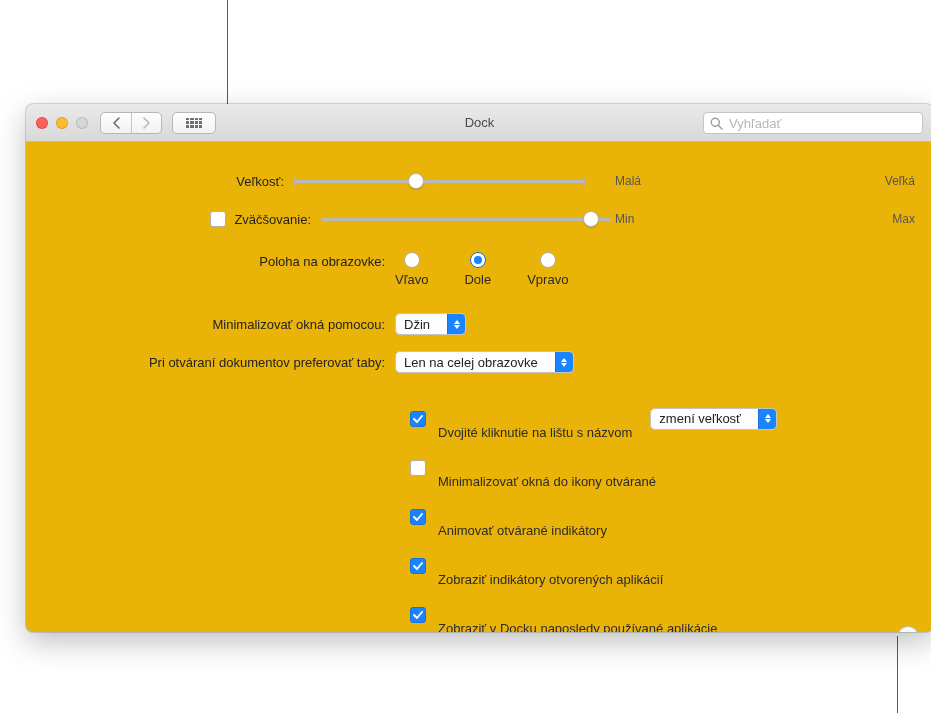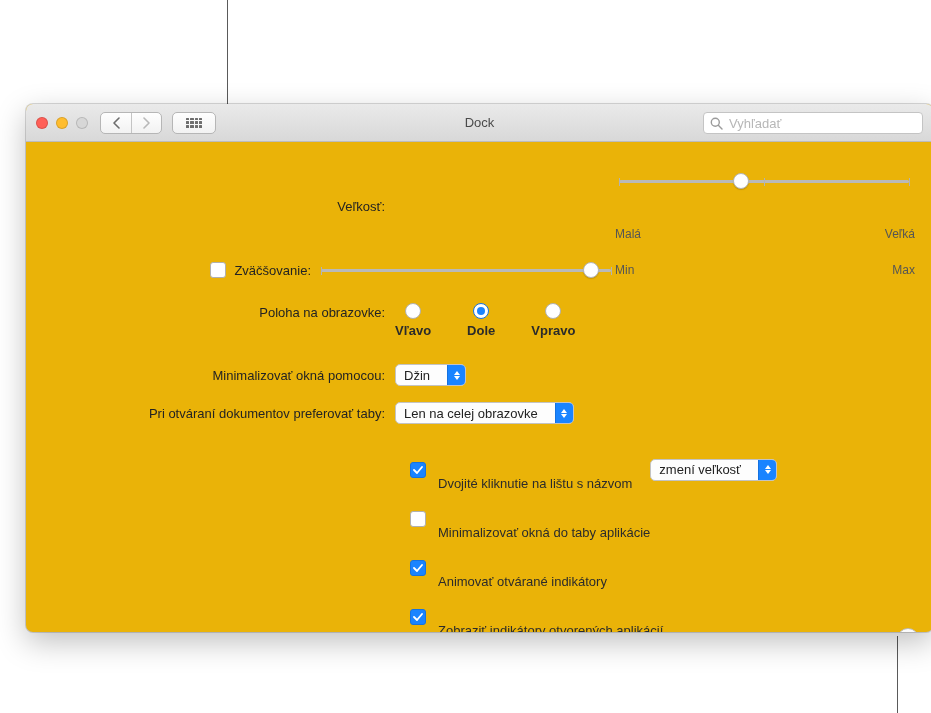--- a/index.html
+++ b/index.html
@@ -183,21 +183,21 @@
   .radio {
     width:16px; height:16px; border:1px solid #b0b0b0; border-radius:50%;
     background:#fff; display:inline-flex; align-items:center; justify-content:center;
     flex:none;
   }
   .radio.checked { border-color:#1572e0; }
   .radio.checked::after {
     content:""; width:8px; height:8px; border-radius:50%;
     background:#1a84ff;
   }
-  .radio-group { display:flex; gap:36px;font-weight:bold; }
+  .radio-group { display:flex; gap:36px; }
   .radio-item { display:flex; flex-direction:column; align-items:center; gap:4px; }
   .radio-item .r-label { font-size:13px; color:#2b2b2b; }
 
   .popup {
     display:inline-flex; align-items:center;
     height:22px;
     border:1px solid #c3c3c3;
     border-radius:5px;
     background:#fdfdfd;
     padding:0 0 0 8px;
@@ -291,21 +291,21 @@
           <line x1="8.3" y1="8.3" x2="12" y2="12" stroke="#9b9b9b" stroke-width="1.4" stroke-linecap="round"></line>
         </svg>
       <input type="text" placeholder="Vyhľadať" style="">
     </div>
   </div>
 
   <div class="content">
 
     <div class="row">
       <div class="label-col">Veľkosť:</div>
-      <div class="ctrl-col" style="flex-direction:column; align-items:flex-end;gap:35px;">
+      <div class="ctrl-col" style="flex-direction:row; align-items:flex-start;gap:35px;">
         <div class="slider">
           <div class="track"></div>
           <div class="tick" style="left:0%"></div>
           <div class="tick" style="left:50%"></div>
           <div class="tick" style="left:100%"></div>
           <div class="thumb" style="left:42%"></div>
         </div>
         <div class="slider-labels">
           <span>Malá</span>
           <span>Veľká</span>
@@ -394,21 +394,21 @@
       <div class="popup" style="margin-left:12px;">
         <span class="popup-text">zmení veľkosť</span>
         <span class="popup-caret"></span>
       </div>
     </div>
 
     <div class="check-row">
       <span class="checkbox">
         
       </span>
-      <span class="cb-label">Minimalizovať okná do taby aplikácie</span>
+      <span class="cb-label">Minimalizovať okná do ikony otvárané</span>
     </div>
 
     <div class="check-row">
       <span class="checkbox checked">
         <svg width="10" height="10" viewBox="0 0 10 10">
             <path d="M1 5 L4 8 L9 2" fill="none" stroke="#fff" stroke-width="1.8" stroke-linecap="round" stroke-linejoin="round"></path>
           </svg>
       </span>
       <span class="cb-label">Animovať otvárané indikátory</span>
     </div>
@@ -416,19 +416,27 @@
 
     <div class="check-row">
       <span class="checkbox checked">
         <svg width="10" height="10" viewBox="0 0 10 10">
             <path d="M1 5 L4 8 L9 2" fill="none" stroke="#fff" stroke-width="1.8" stroke-linecap="round" stroke-linejoin="round"></path>
           </svg>
       </span>
       <span class="cb-label">Zobraziť indikátory otvorených aplikácií</span>
     </div>
 
+    <div class="check-row">
+      <span class="checkbox checked">
+        <svg width="10" height="10" viewBox="0 0 10 10">
+            <path d="M1 5 L4 8 L9 2" fill="none" stroke="#fff" stroke-width="1.8" stroke-linecap="round" stroke-linejoin="round"></path>
+          </svg>
+      </span>
+      <span class="cb-label">Zobraziť v Docku naposledy používané aplikácie</span>
+    </div>
 
     <div class="help-btn">
       <span>?</span>
     </div>
 
   </div>
 </div>
 
 </body></html>

